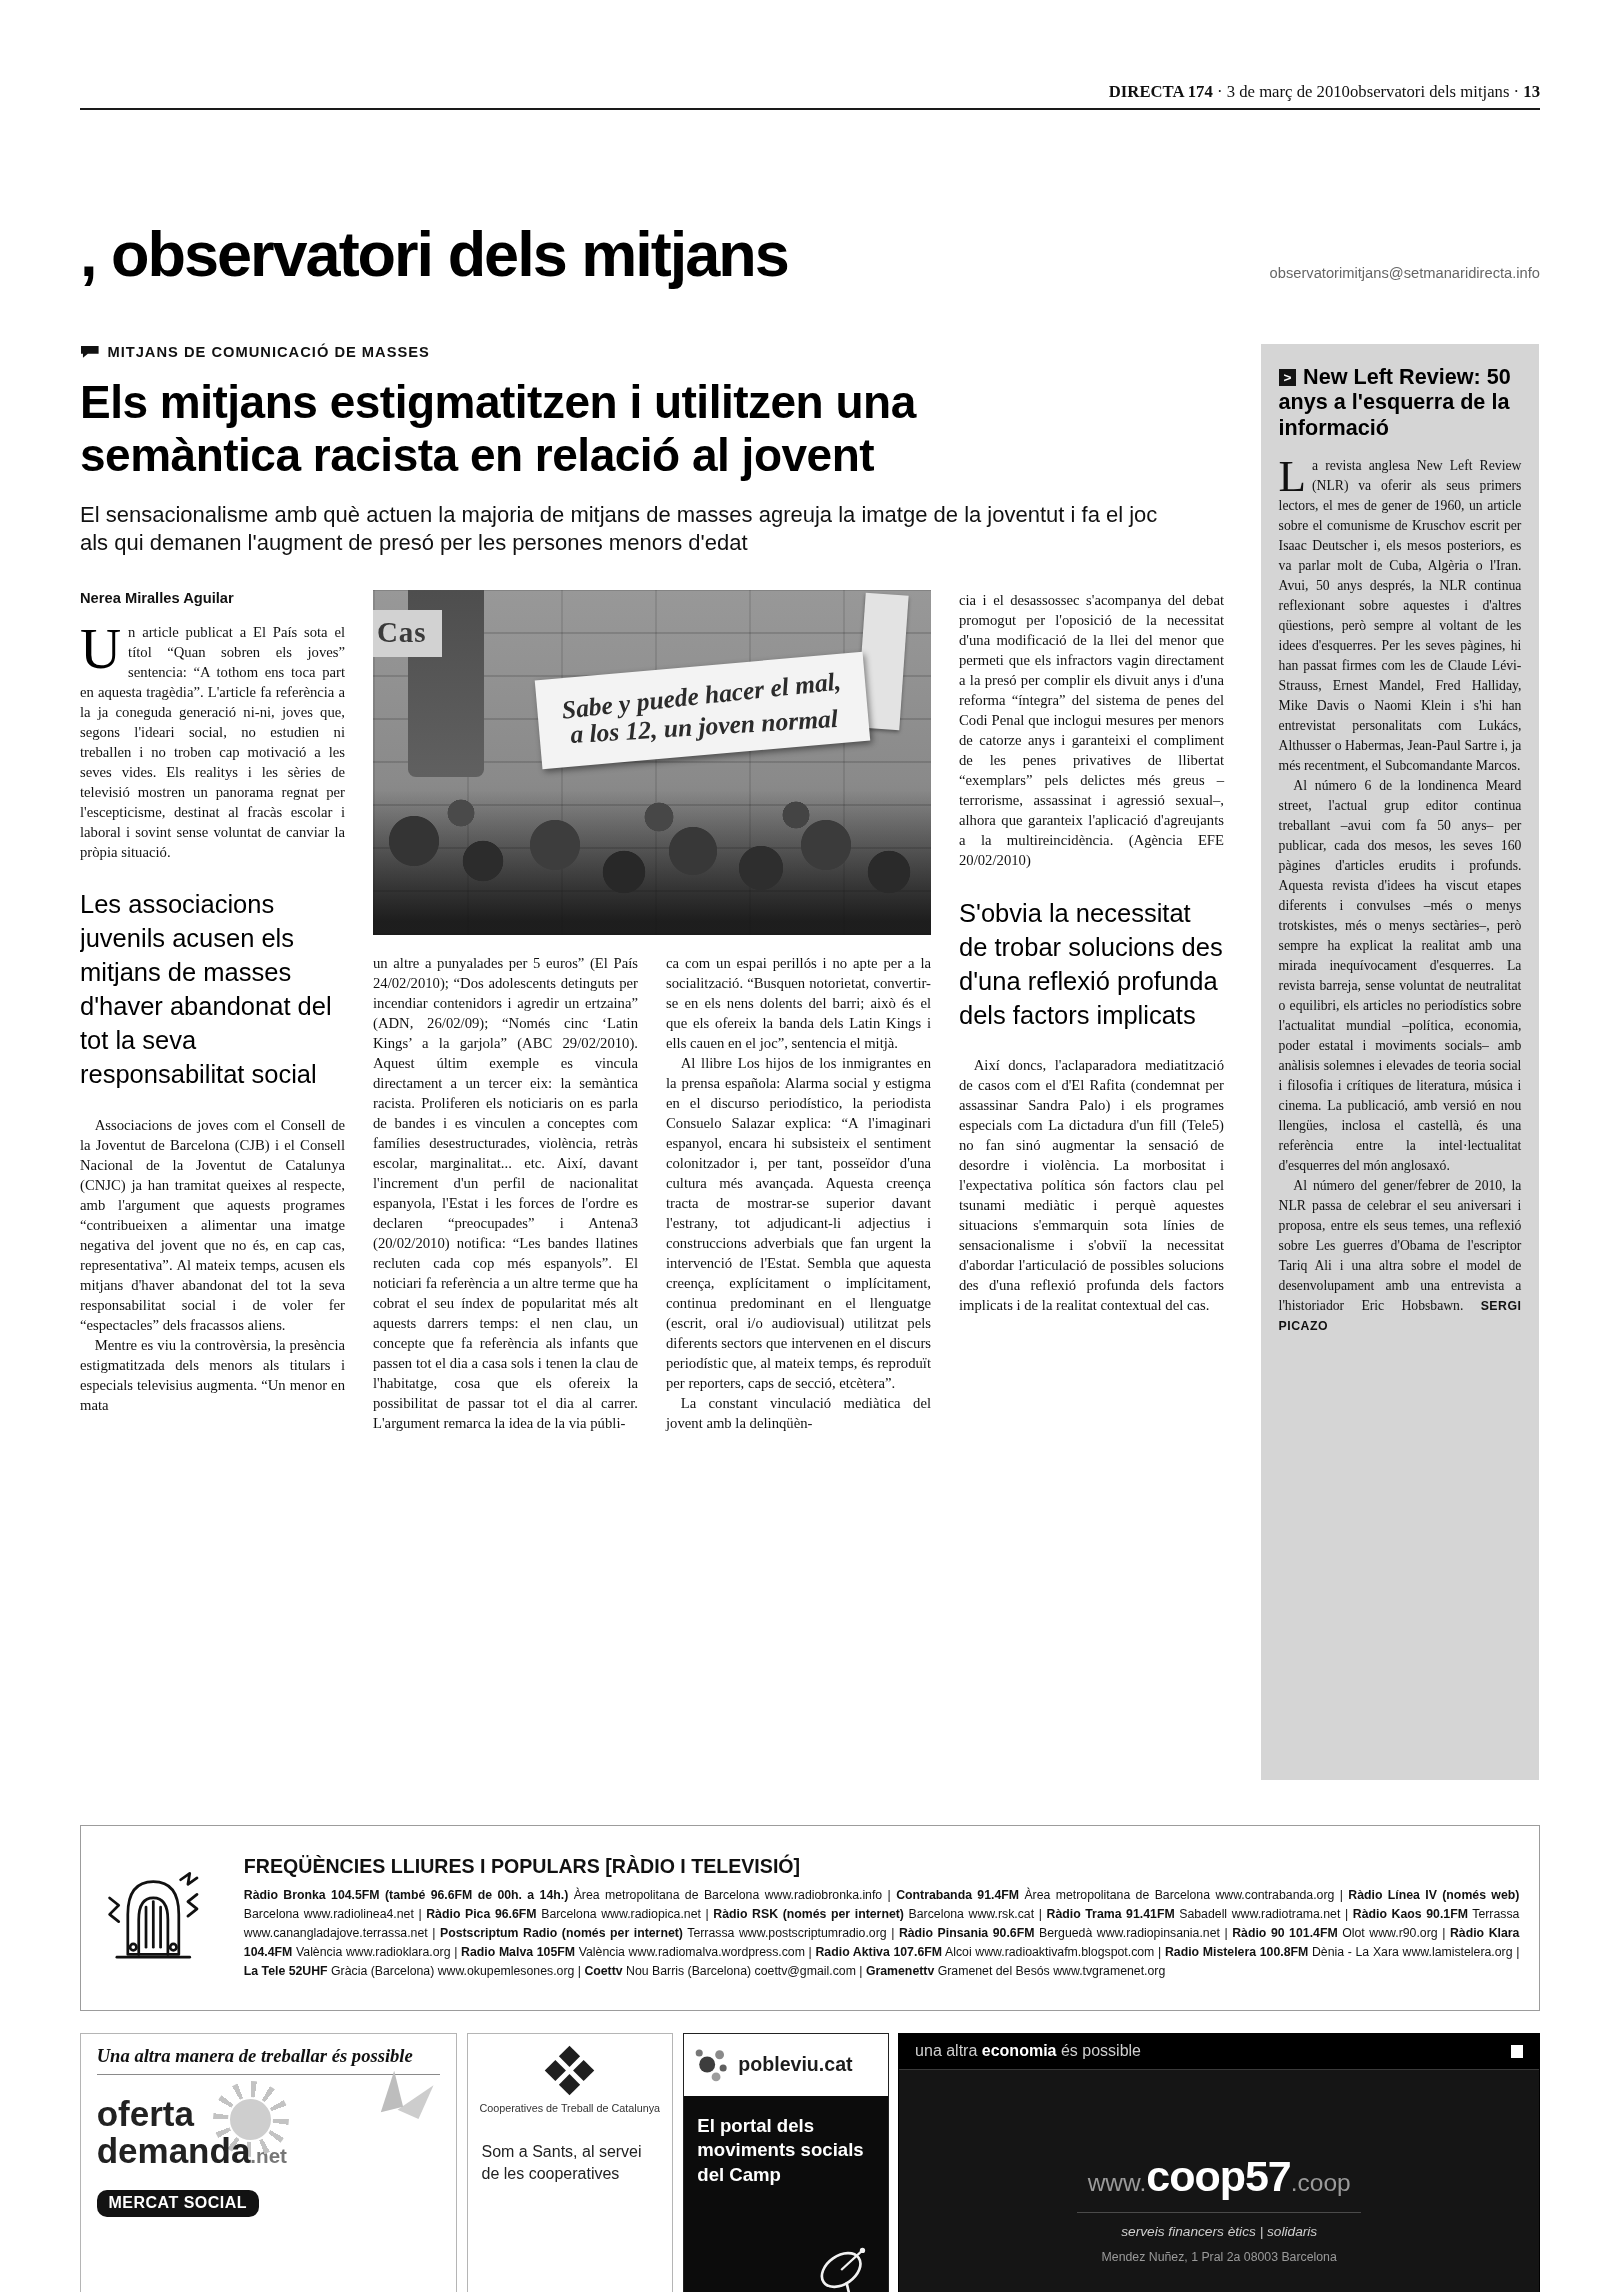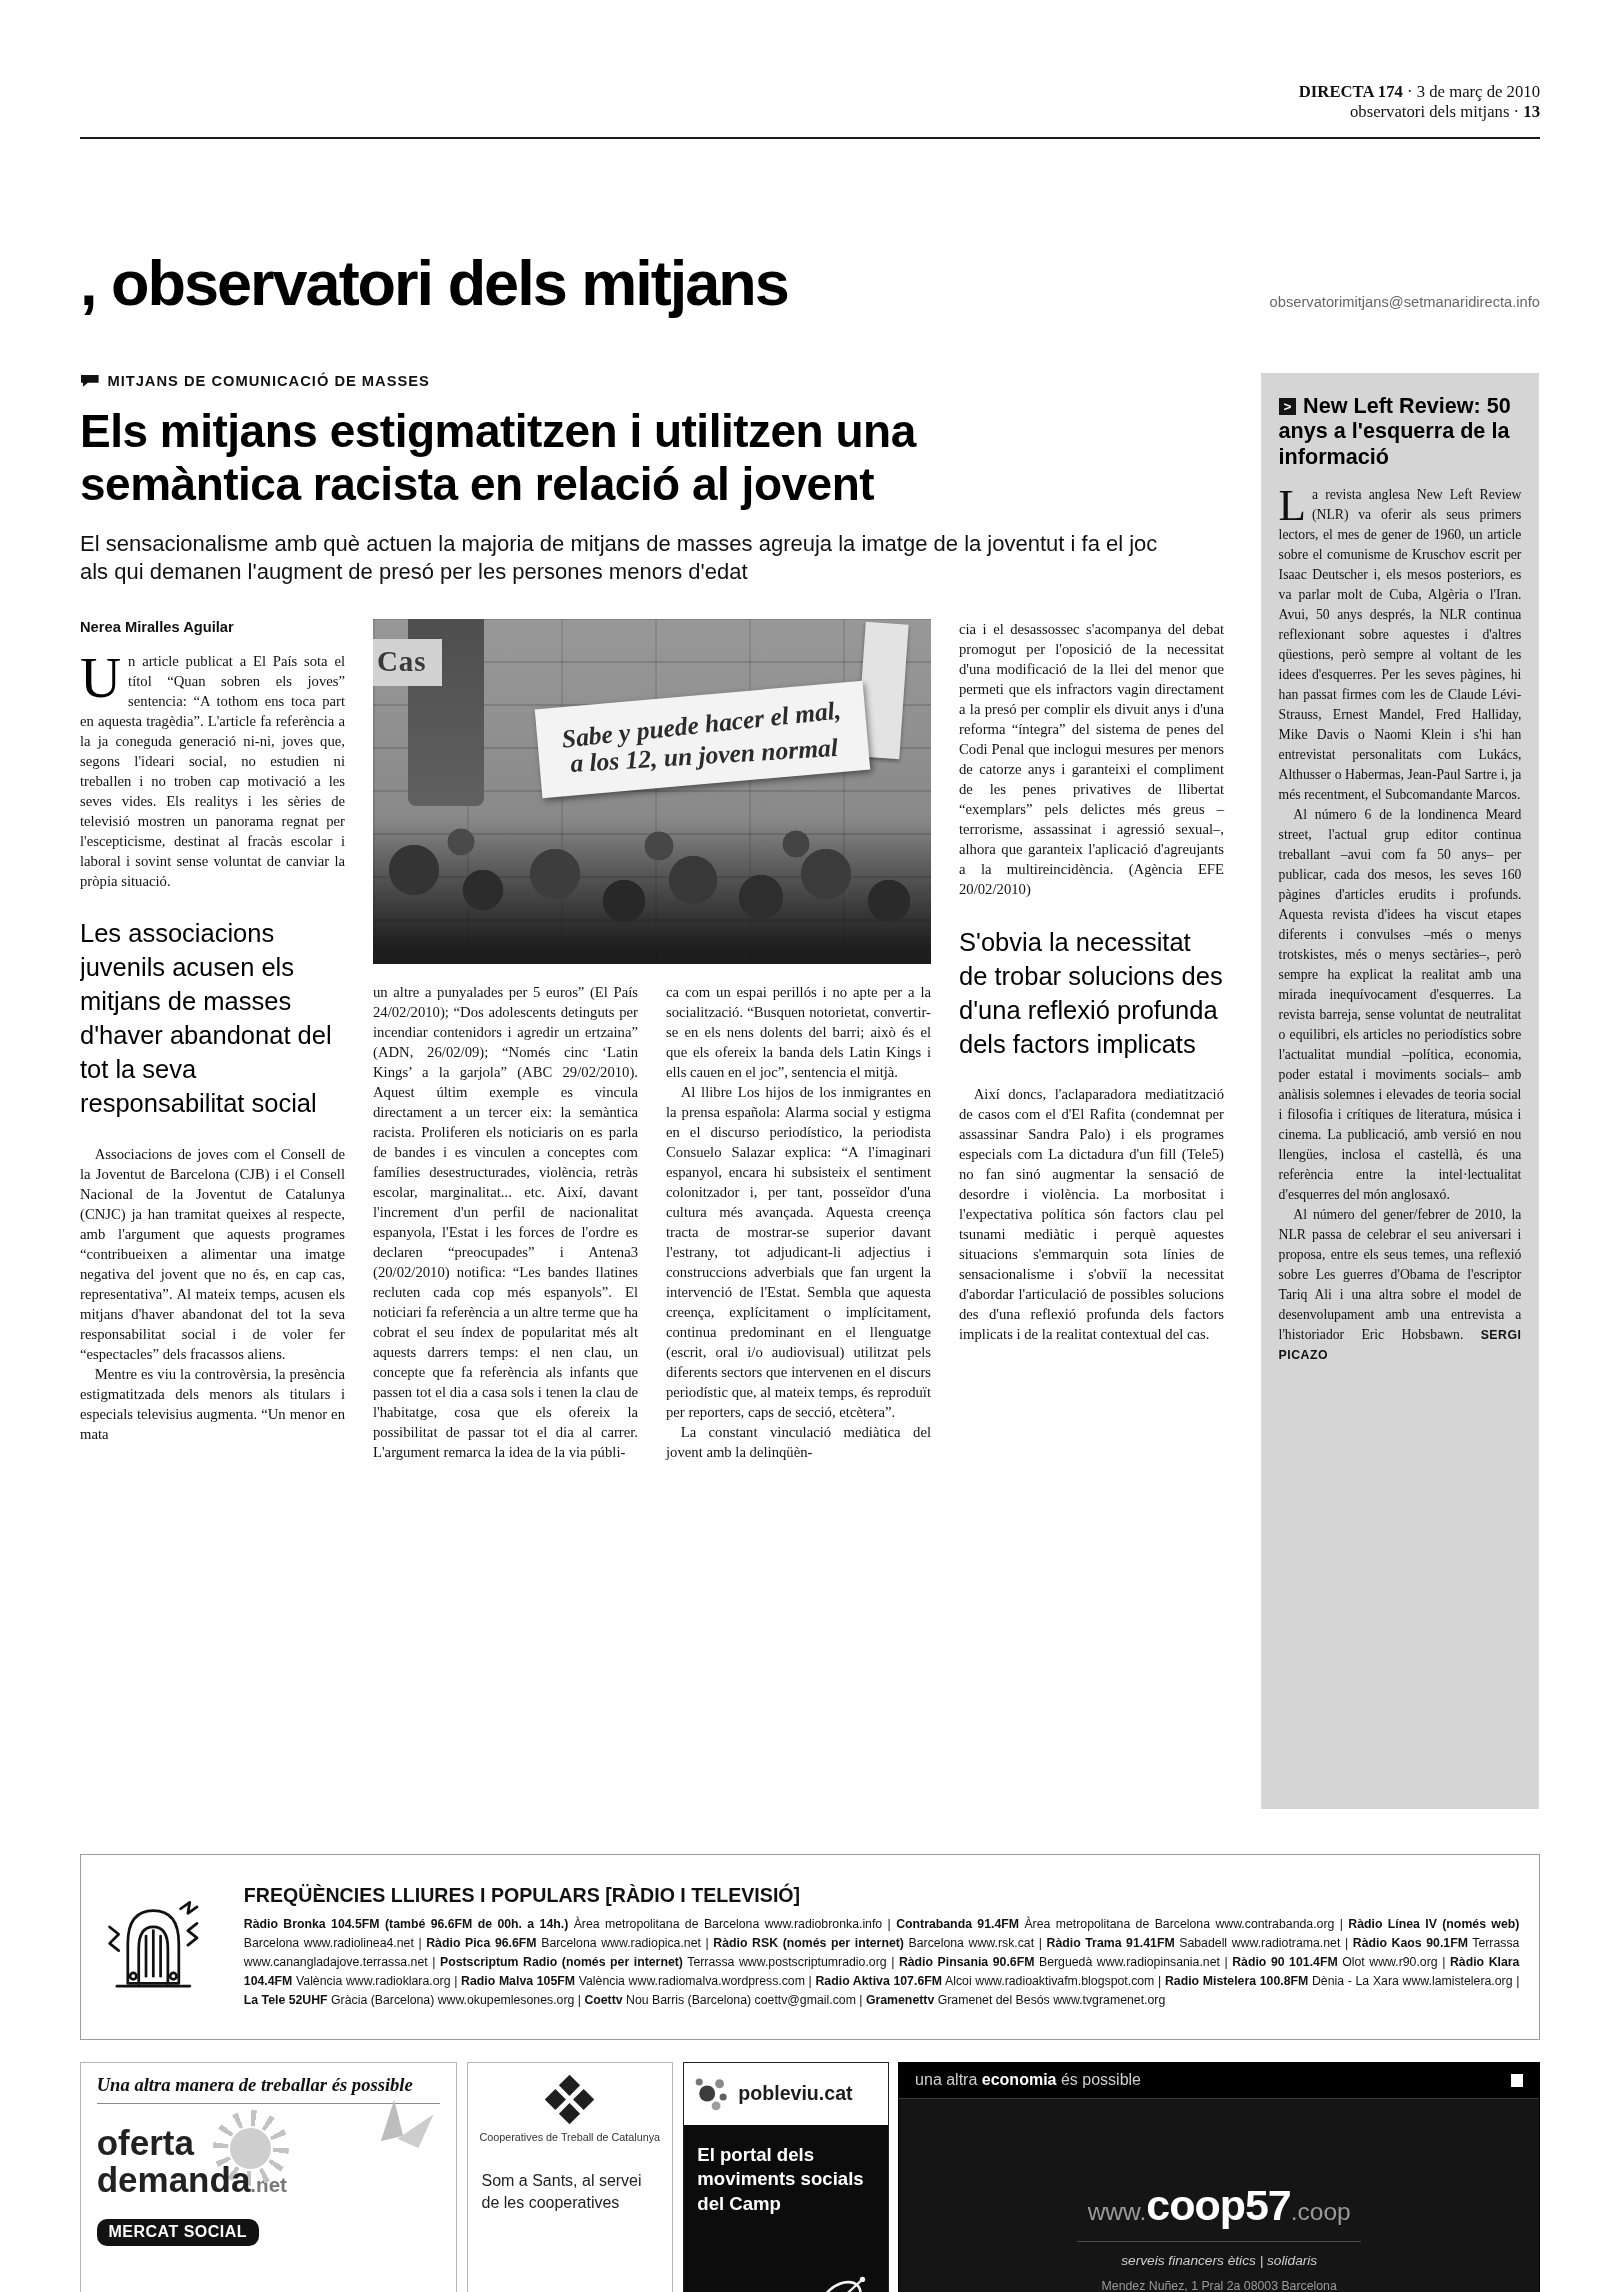--- a/index.html
+++ b/index.html
@@ -6,23 +6,22 @@
   html,body { background:#9a9a9a; }
   .page {
     width:1620px; height:2293px; background:#fff; color:#111;
     font-family:"Liberation Serif", serif;
     position:relative; overflow:hidden; padding:0 80px;
   }
 
   
   .topbar {
     display:flex; justify-content:flex-end; align-items:flex-end;
-    padding-top:82px; padding-bottom:15px; border-bottom:2px solid #1a1a1a;
+    padding-top:82px; padding-bottom:6px; border-bottom:2px solid #1a1a1a;
     font-size:16.7px;
-    flex-direction:column;
   }
   .topbar b { font-weight:700; }
 
   
   .masthead { display:flex; justify-content:space-between; align-items:flex-end; margin-top:110px; }
   .masthead h1 {
     font-family:"Liberation Sans", sans-serif; font-weight:700;
     font-size:63px; line-height:69px; letter-spacing:-2px; color:#000;
   }
   .masthead .email { font-family:"Liberation Sans", sans-serif; font-size:14.7px; color:#666; margin-bottom:7.8px; }

